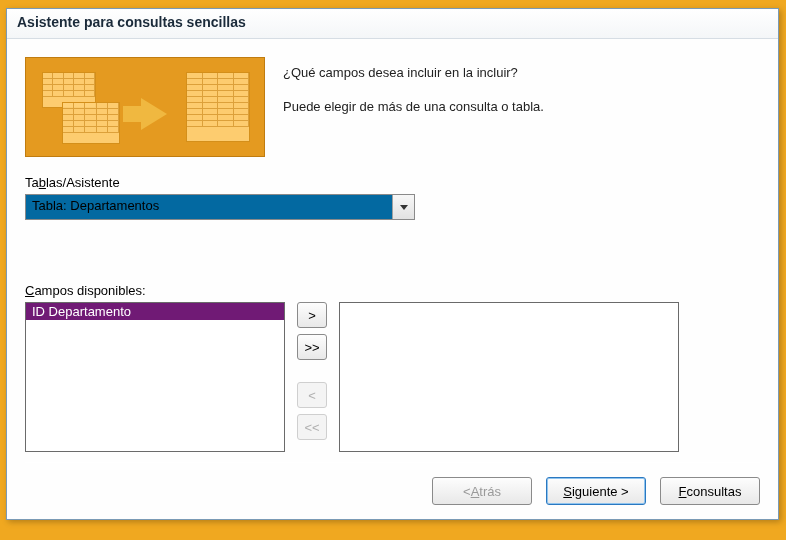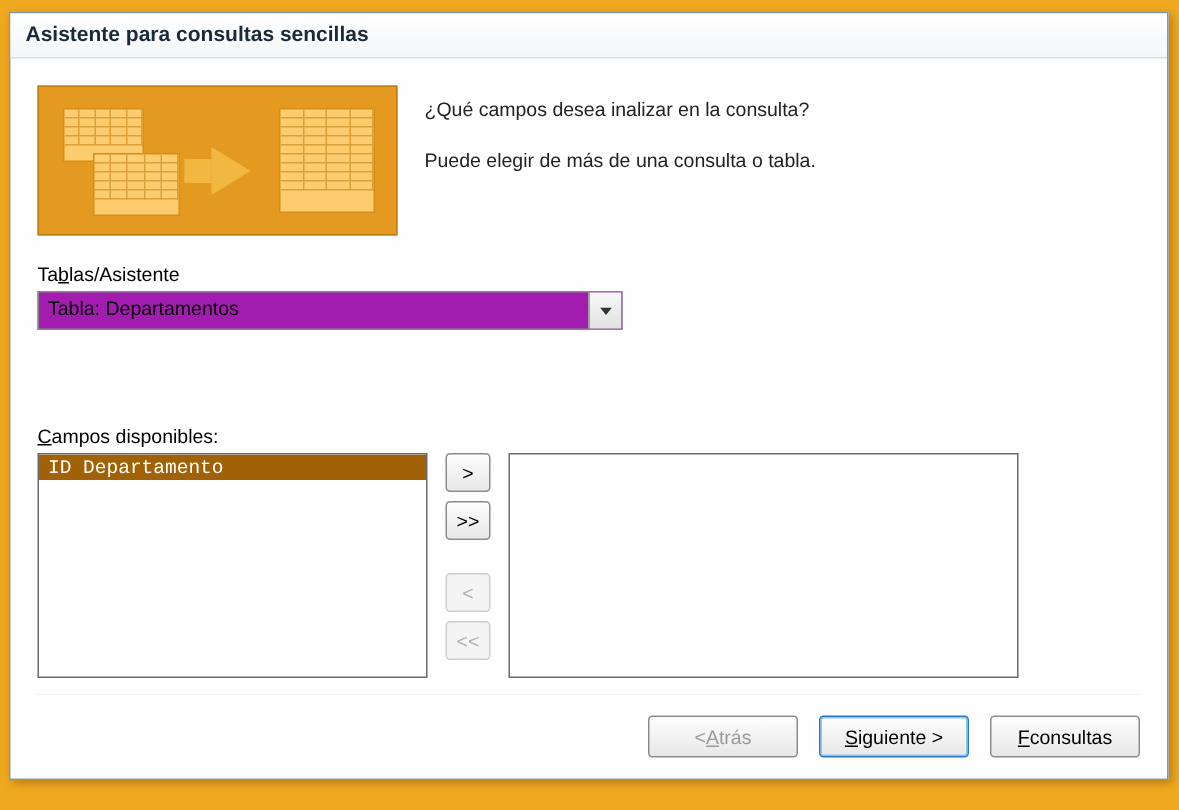--- a/index.html
+++ b/index.html
@@ -90,21 +90,21 @@
   .label {
     display: block;
     margin-bottom: 4px;
   }
   .underline-letter { text-decoration: underline; }
   .combo {
     width: 390px;
     height: 26px;
     display: flex;
     border: 1px solid #8a8a8a;
-    background: #a21caf;
+    background: #0369a1;
     margin-bottom: 16px;
   }
   .combo-text {
     flex: 1;
     padding: 3px 6px;
   }
   .combo-btn {
     width: 22px;
     background: linear-gradient(to bottom,#f7f7f7,#e2e2e2);
     border-left: 1px solid #a0a0a0;
@@ -122,23 +122,22 @@
     height: 150px;
     overflow: auto;
   }
   .listbox.available { width: 260px; }
   .listbox.selected  { width: 340px; }
   .list-item {
     padding: 1px 6px;
     cursor: default;
   }
   .list-item.selected {
-    background: #a16207;
+    background: #701a75;
     color: #fff;
-    font-family: Liberation Mono, monospace;
   }
   .move-btns {
     display: flex;
     flex-direction: column;
     gap: 6px;
     padding-top: 0px;
     width: 30px;
   }
   .sq-btn {
     width: 30px;
@@ -299,21 +298,21 @@
               <div></div>
               <div></div>
               <div></div>
               <div></div>
               <div></div>
               <div></div>
             </div>
         </div>
       </div>
       <div class="intro-text">
-        <p>¿Qué campos desea inalizar en la consulta?</p>
+        <p>¿Qué campos desea incluir en la incluir?</p>
         <p>Puede elegir de más de una consulta o tabla.</p>
       </div>
     </div>
 
     <label class="label">
       <span>Ta</span><span class="underline-letter">b</span><span>las/Asistente</span>
     </label>
     <div class="combo">
       <div class="combo-text">Tabla: Departamentos</div>
       <div class="combo-btn">

